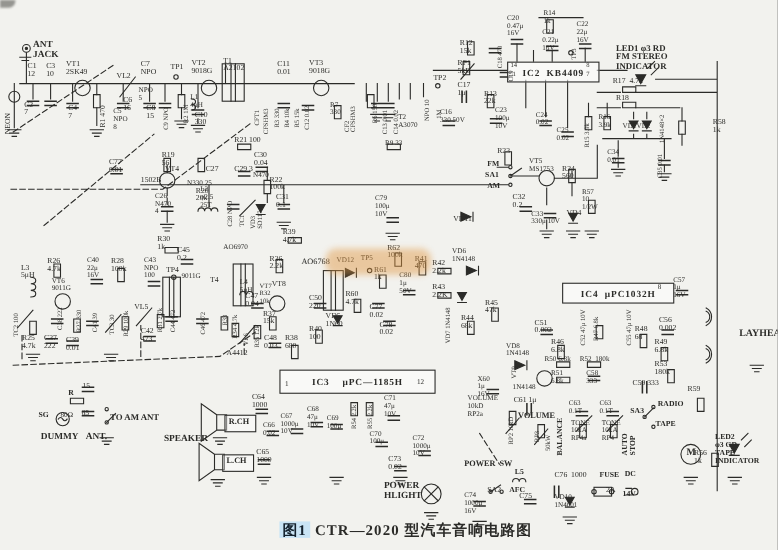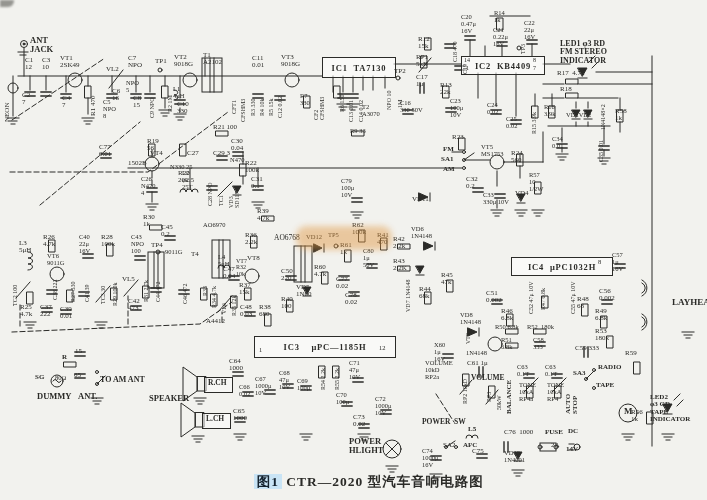--- a/index.html
+++ b/index.html
@@ -294,23 +294,20 @@
       </g>
 
       <path d="
         M109 88L123 70 M419 72L431 58 M16 298L30 282 M124 296L138 280
         M218 312L232 296 M218 196L232 182 M96 302L110 286
         M460 394L472 380 M486 404L498 390 M524 392L538 378 M552 392L566 378
       "></path>
     </g>
   </svg>
 
-  <div class="icbox" style="left:322px;top:57px;width:72px;height:19px;">
-    <span>IC1  TA7130</span>
-  </div>
   <div class="icbox" style="left:461px;top:56px;width:82px;height:17px;">
     <span>IC2  KB4409</span>
   </div>
   <div class="icbox" style="left:254px;top:336px;width:140px;height:20px;">
     <span>IC3    μPC—1185H</span>
   </div>
   <div class="icbox" style="left:511px;top:257px;width:100px;height:17px;">
     <span>IC4  μPC1032H</span>
   </div>
 
@@ -441,21 +438,21 @@
       <div class="lbl" style="left: 560px; top: 86px;">R18</div>
       <div class="lbl" style="left: 544px; top: 104px; font-size: 6.5px;">R16
 3.9k</div>
       <div class="lbl v" style="left: 531px; top: 134px; font-size: 6px;">R15 3.9k</div>
       <div class="lbl" style="left: 487px; top: 102px; font-size: 6.5px;">C24
 0.02</div>
       <div class="lbl" style="left: 506px; top: 116px; font-size: 6.5px;">C25
 0.02</div>
       <div class="lbl" style="left: 566px; top: 112px; font-size: 6.5px;">VD1VD2</div>
       <div class="lbl v" style="left: 600px; top: 130px; font-size: 6px;">1N4148×2</div>
-      <div class="lbl" style="left: 615px; top: 108px;">R58
+      <div class="lbl" style="left: 648px; top: 108px;">R58
 1k</div>
       <div class="lbl" style="left: 552px; top: 136px; font-size: 6.5px;">C34
 0.01</div>
       <div class="lbl v" style="left: 598px; top: 162px; font-size: 6px;">C35 0.01</div>
       <div class="lbl" style="left: 452px; top: 134px;">R23</div>
       <div class="lbl b" style="left: 443px; top: 146px; font-size: 7px;">FM</div>
       <div class="lbl b" style="left: 441px; top: 156px; font-size: 7px;">SA1</div>
       <div class="lbl b" style="left: 443px; top: 166px; font-size: 7px;">AM</div>
       <div class="lbl" style="left: 481px; top: 144px; font-size: 6.5px;">VT5
 MS1753</div>

